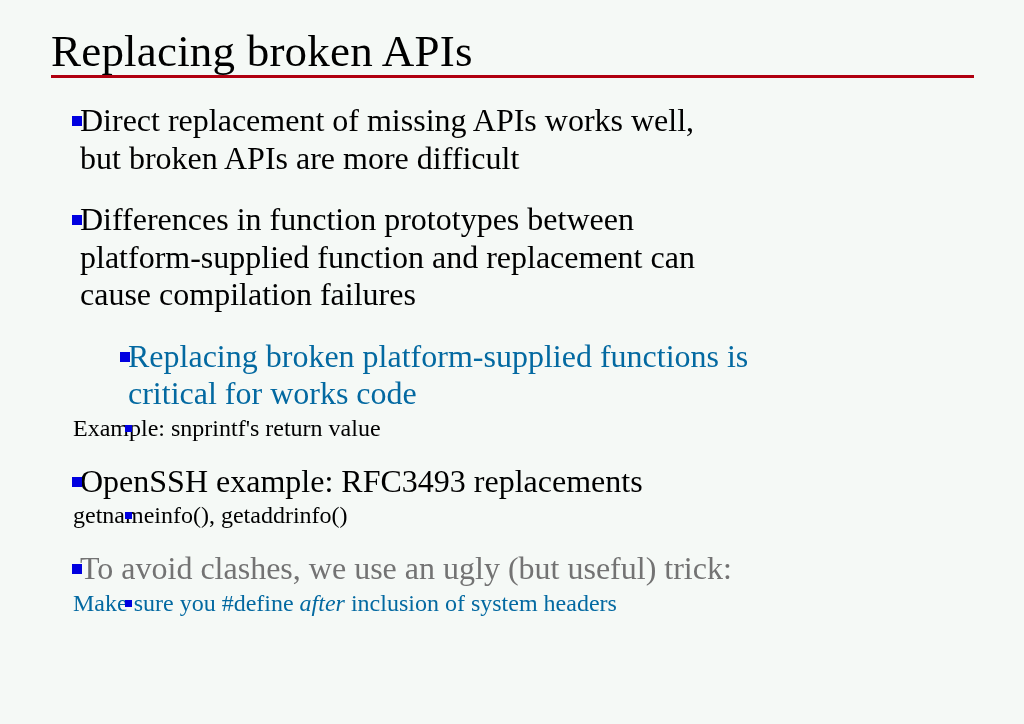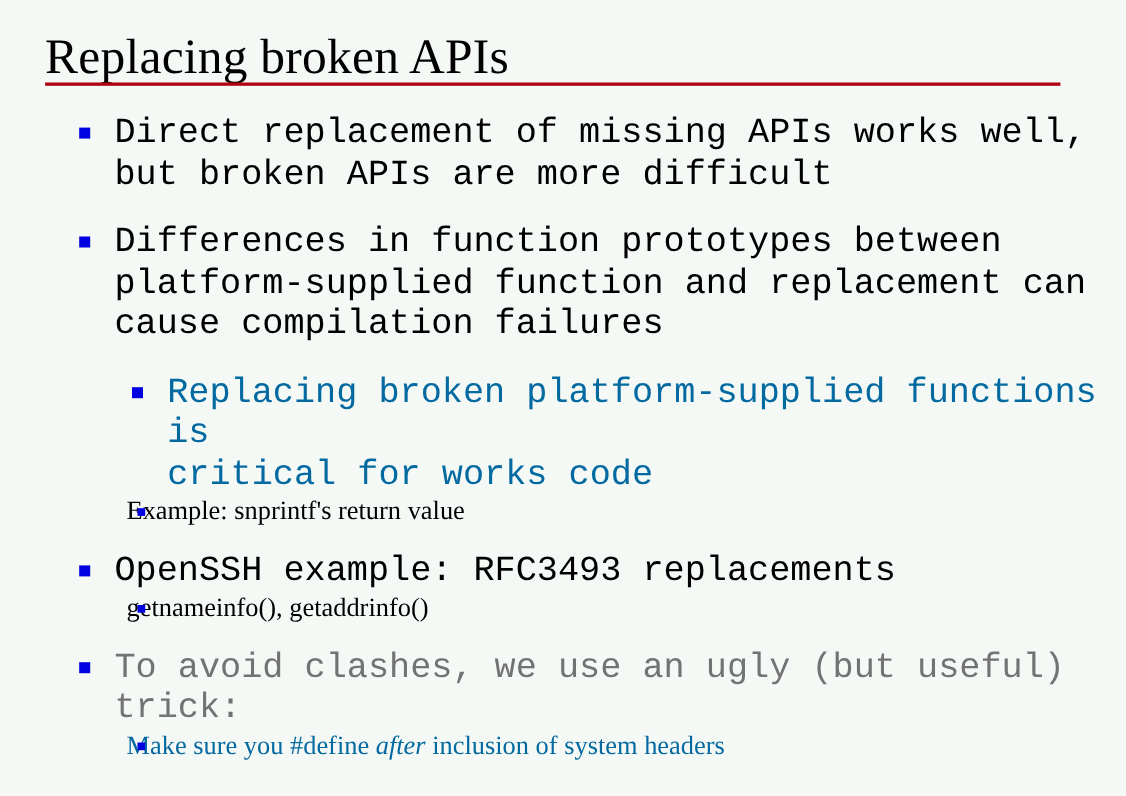--- a/index.html
+++ b/index.html
@@ -20,21 +20,21 @@
     position: relative;
     width: 1024px;
     height: 724px;
     background: #f5f9f6;
     box-sizing: border-box;
   }
 
   
   .title-area {
     position: absolute;
-    left: 41px;
+    left: 51px;
     top: 26px;
     width: 923px;
   }
   .slide-title {
     font-family: "Liberation Serif", "DejaVu Serif", serif;
     font-size: 45px;
     line-height: 50px;
     font-weight: normal;
     color: #000000;
     letter-spacing: 0.2px;
@@ -61,42 +61,42 @@
 
   .bullet-block {
     position: relative;
     margin: 0;
     padding: 0;
   }
 
   
   .lvl1 {
     position: relative;
-    padding-left: 104px;
+    padding-left: 80px;
     font-size: 32px;
     line-height: 37.5px;
     color: #000000;
-    font-family: Liberation Mono, monospace;
+    font-family: Liberation Serif, serif;
   }
   .lvl1 > .marker {
     position: absolute;
     left: 72px;
     top: 14px;
     width: 10px;
     height: 10px;
     background: #0000e0;
   }
   .lvl1 .txt {
     display: block;
   }
 
   
   .lvl2 {
     position: relative;
-    padding-left: 115px;
+    padding-left: 73px;
     font-size: 24px;
     line-height: 31px;
     color: #000000;
     font-family: "Liberation Serif", "DejaVu Serif", serif;
   }
   .lvl2 > .marker {
     position: absolute;
     left: 125px;
     top: 12px;
     width: 7px;

